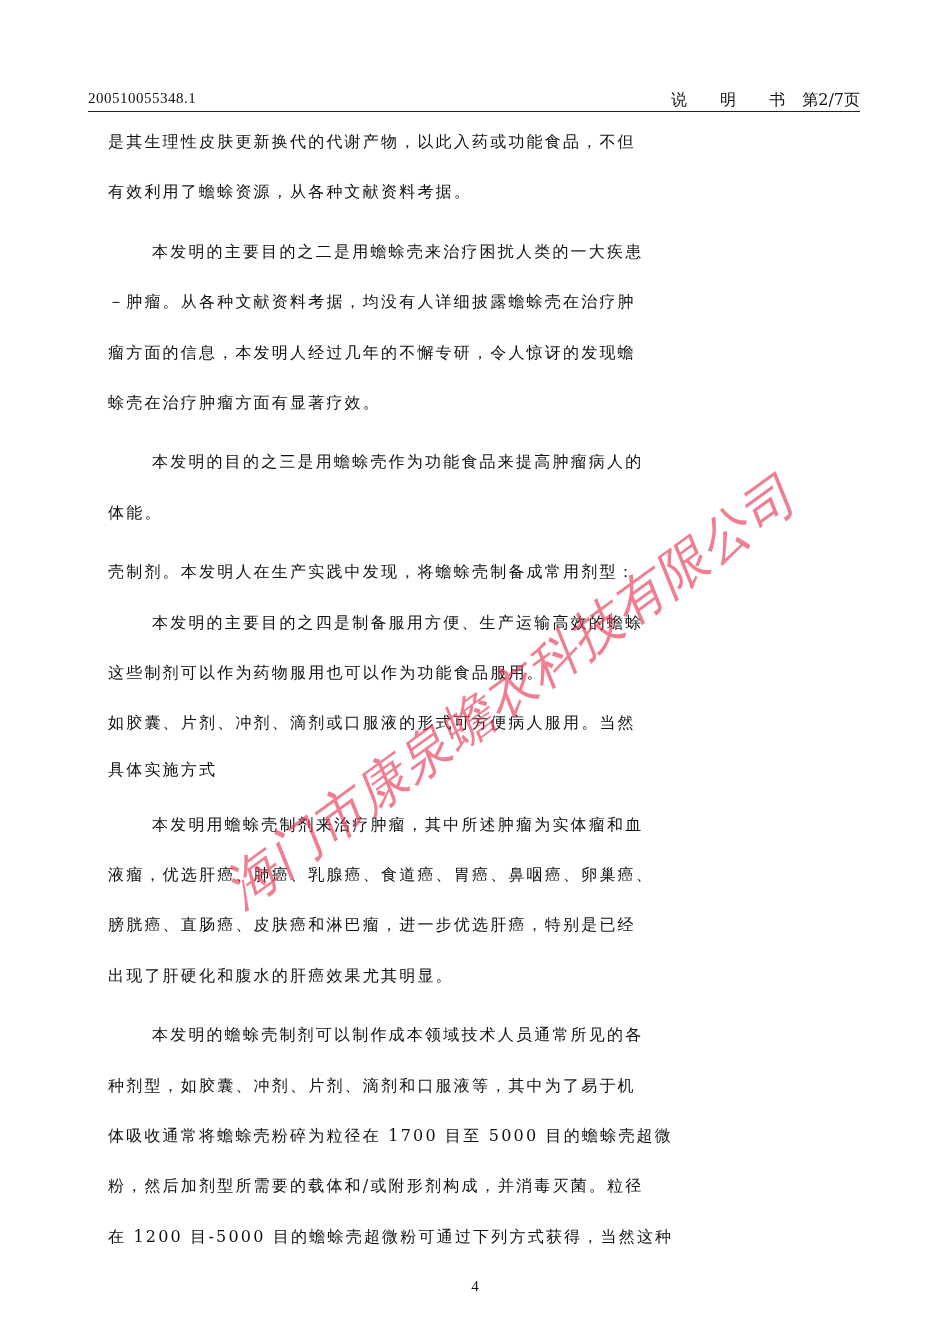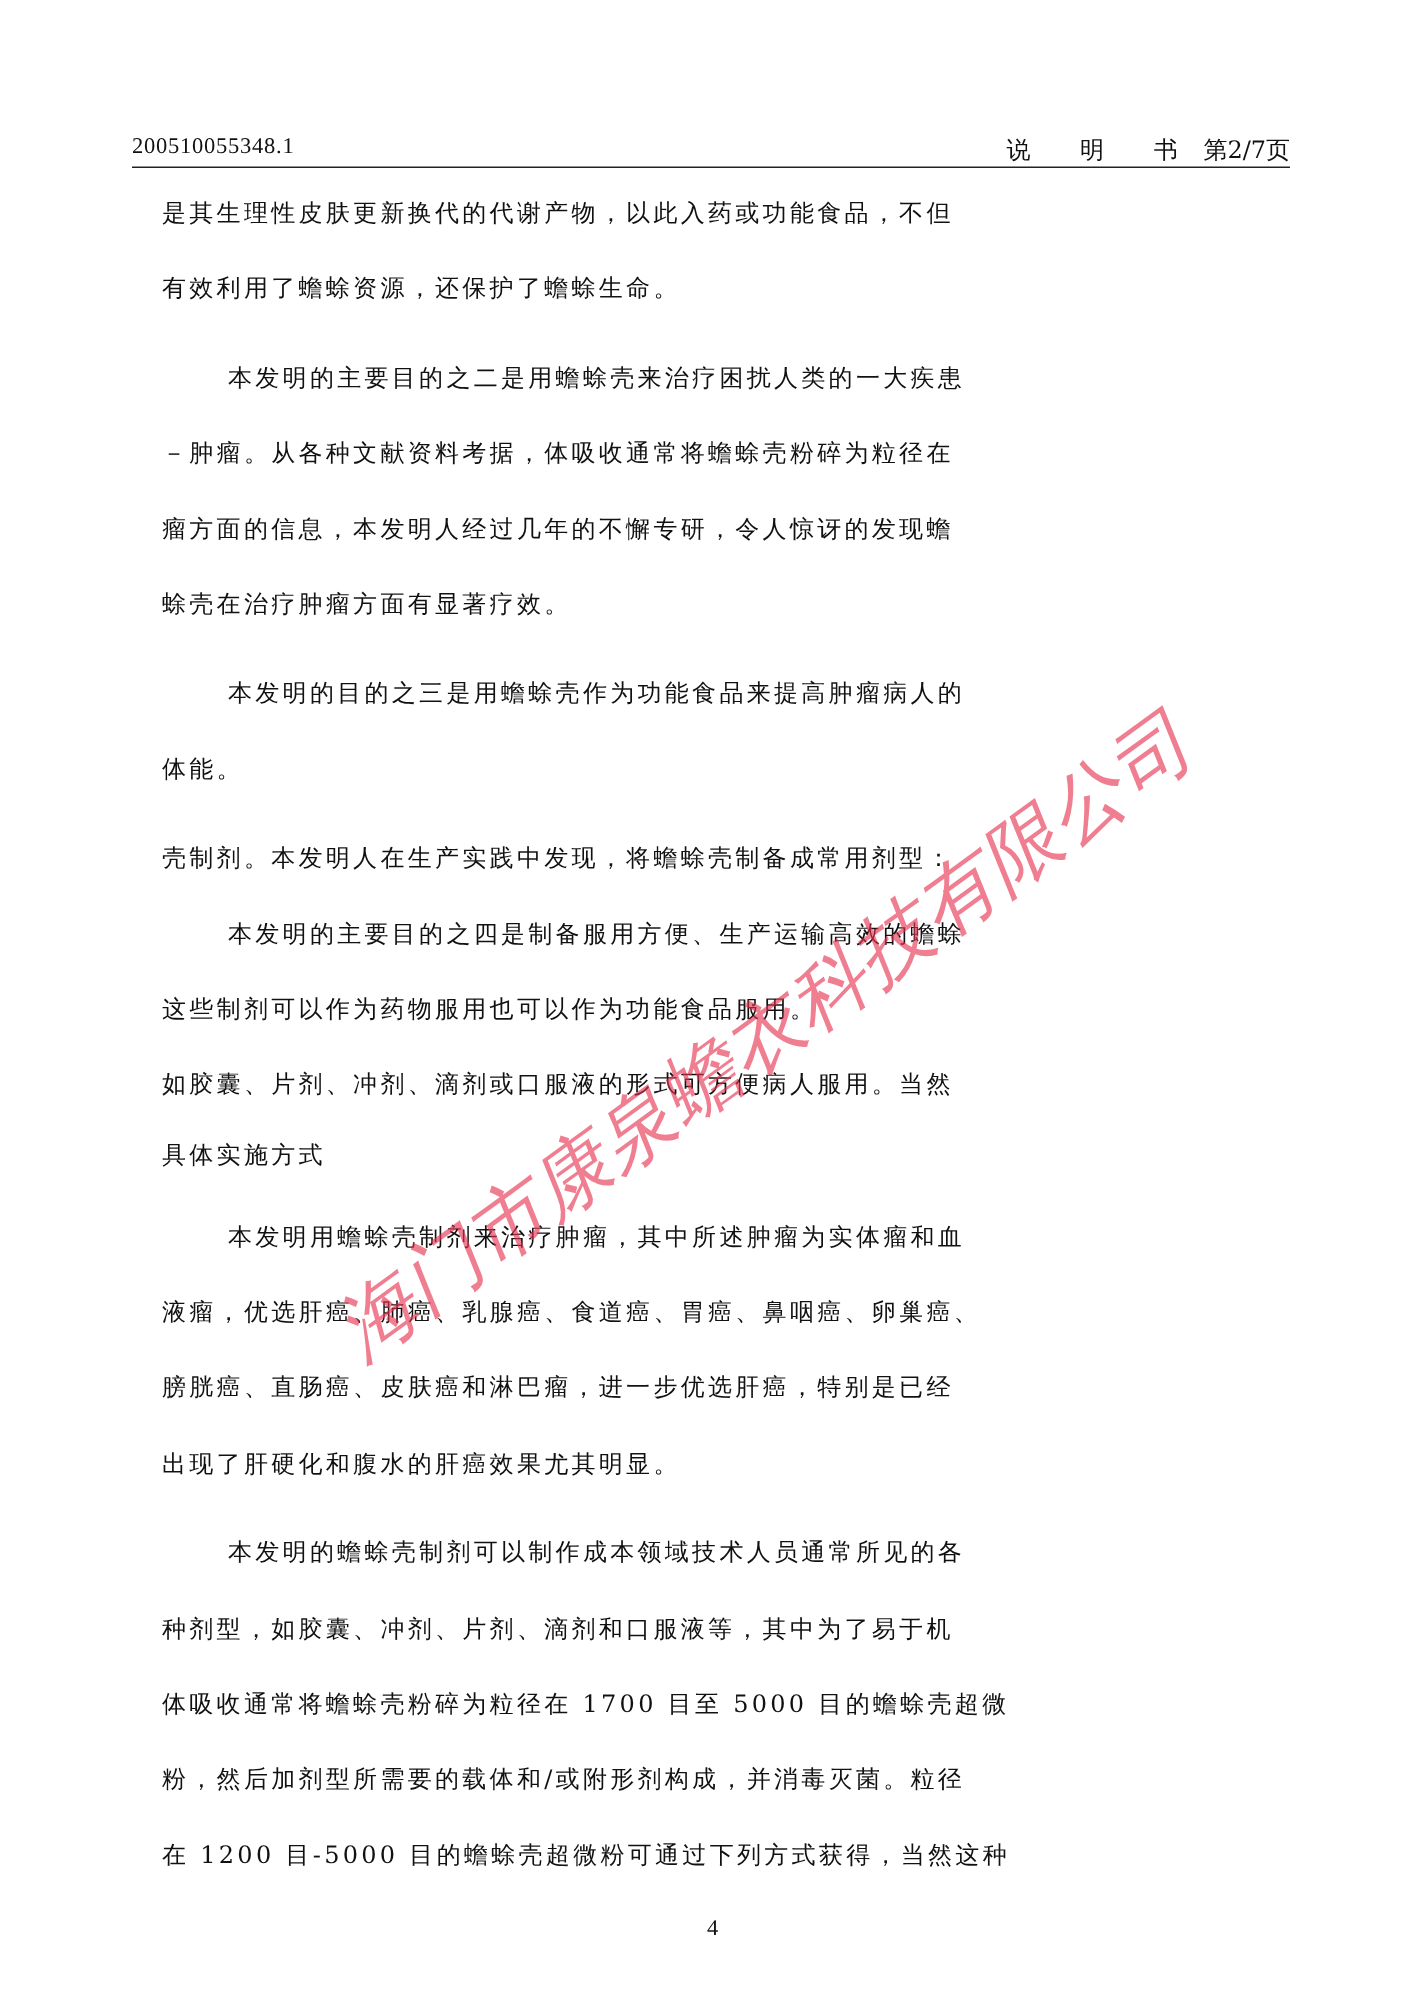--- a/index.html
+++ b/index.html
@@ -33,27 +33,27 @@
     <span class="lbl">说 明 书</span>
     <span>第2/7页</span>
   </span>
 </div>
 <div class="rule"></div>
 
 <div class="body-text">
 
   <div>
     <div class="line">是其生理性皮肤更新换代的代谢产物，以此入药或功能食品，不但</div>
-    <div class="line">有效利用了蟾蜍资源，还保护了蟾蜍生命。</div>
+    <div class="line">有效利用了蟾蜍资源，从各种文献资料考据。</div>
   </div>
   <div class="gap"></div>
 
   <div>
     <div class="line indent">本发明的主要目的之二是用蟾蜍壳来治疗困扰人类的一大疾患</div>
-    <div class="line">－肿瘤。从各种文献资料考据，体吸收通常将蟾蜍壳粉碎为粒径在</div>
+    <div class="line">－肿瘤。从各种文献资料考据，均没有人详细披露蟾蜍壳在治疗肿</div>
     <div class="line">瘤方面的信息，本发明人经过几年的不懈专研，令人惊讶的发现蟾</div>
     <div class="line">蜍壳在治疗肿瘤方面有显著疗效。</div>
   </div>
   <div class="gap"></div>
 
   <div>
     <div class="line indent">本发明的目的之三是用蟾蜍壳作为功能食品来提高肿瘤病人的</div>
     <div class="line">体能。</div>
   </div>
   <div class="gap"></div>

